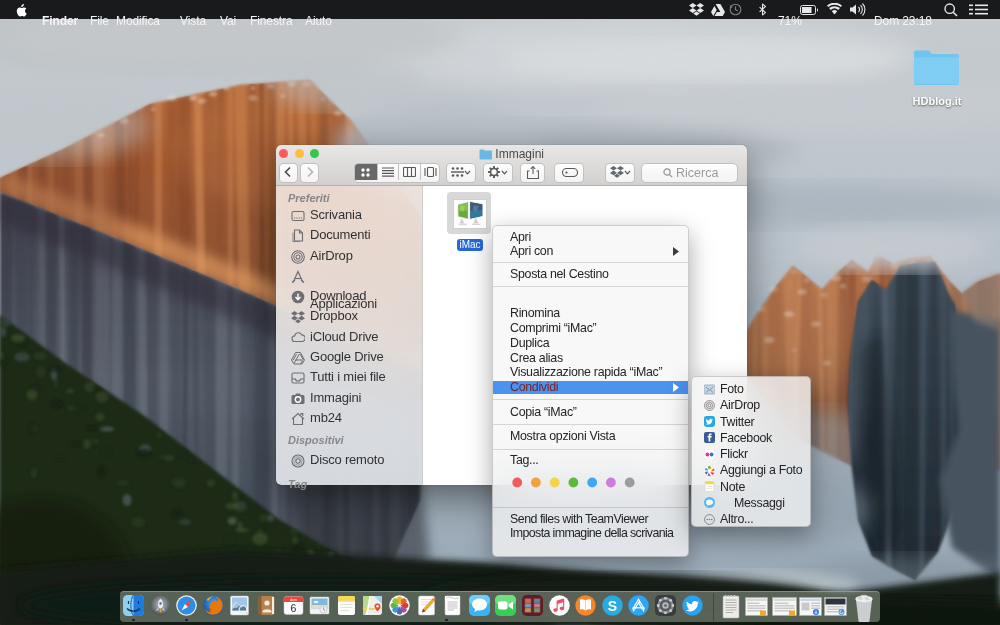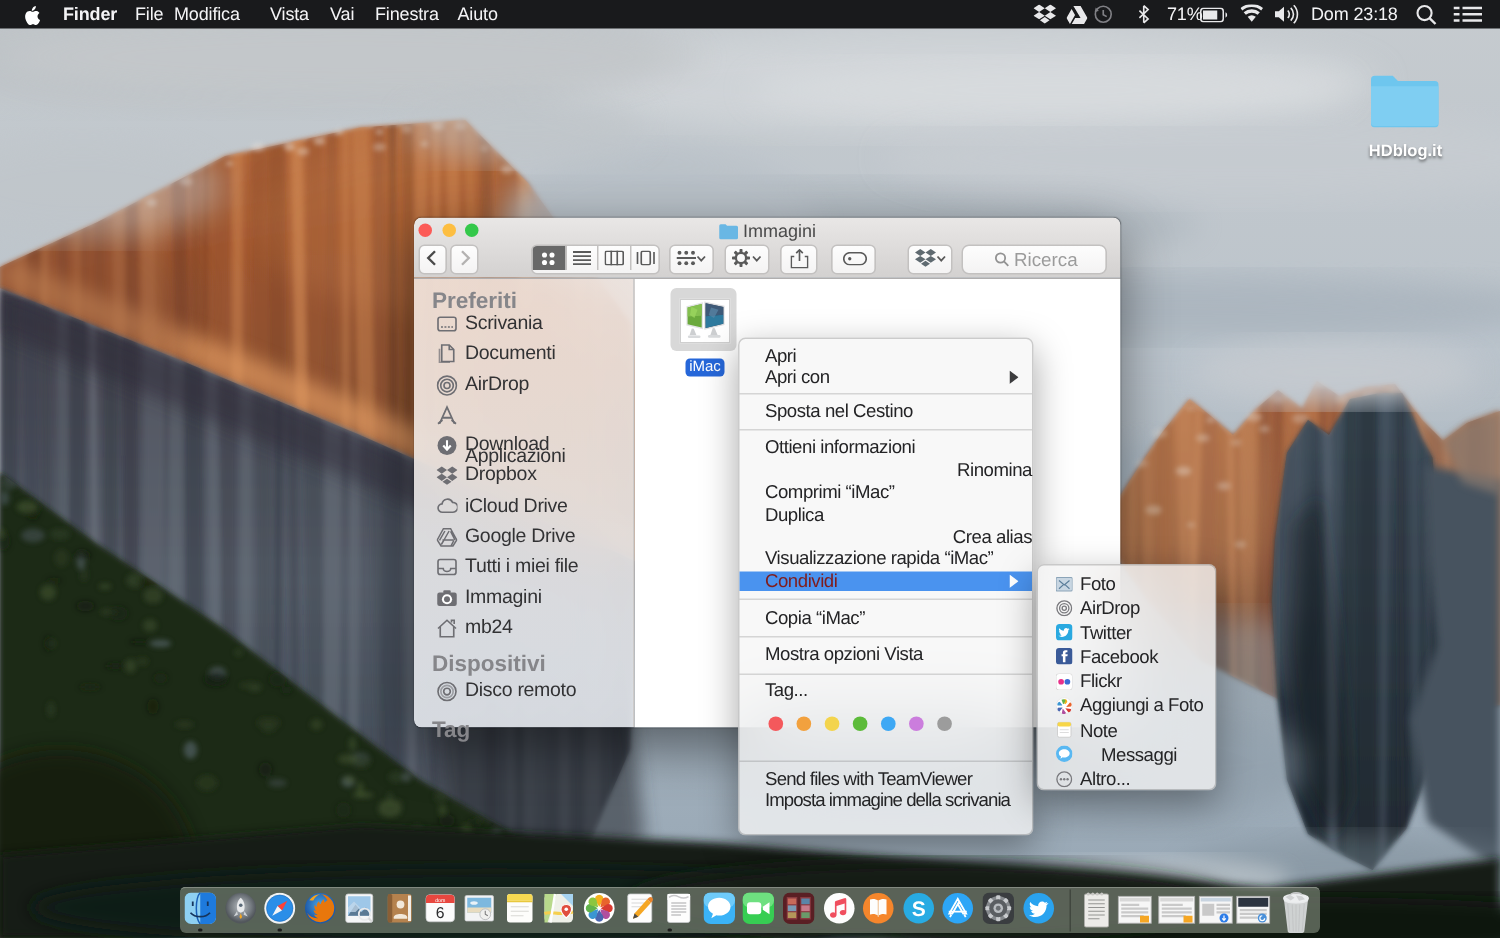--- a/index.html
+++ b/index.html
@@ -3,21 +3,21 @@
 <meta charset="utf-8">
 <style>
 * { margin:0; padding:0; box-sizing:border-box; }
 html,body { width:1000px; height:625px; overflow:hidden; }
 body { font-family:"Liberation Sans", sans-serif; position:relative; background:#aab5bf; }
 #wall { position:absolute; left:0; top:0; width:1000px; height:625px; }
 
 
 .menubar { position:absolute; left:0; top:0; width:1000px; height:19px;
   background:#191a1c; color:#f4f4f6; font-size:12px; letter-spacing:-0.1px; }
-.mb-l { position:absolute; top:0; height:15px; line-height:19px; }
+.mb-l { position:absolute; top:12px; height:15px; line-height:19px; }
 .mb-l b { font-weight:bold; }
 
 
 .dfolder { position:absolute; left:913px; top:48px; width:47px; height:37px; }
 .dlabel { position:absolute; left:897px; top:95px; width:80px; text-align:center;
   color:#fff; font-size:11px; font-weight:bold; text-shadow:0 1px 2px rgba(0,0,0,.55); }
 
 
 .win { position:absolute; left:276px; top:145px; width:471px; height:340px;
   border-radius:5px; box-shadow:0 12px 36px rgba(0,0,0,.45), 0 0 1px rgba(0,0,0,.5);
@@ -25,21 +25,21 @@
 .titlebar { position:absolute; left:0; top:0; width:471px; height:41px;
   background:linear-gradient(#e9e7e6,#d3d1d0); border-bottom:1px solid #b0aeae;
   border-radius:5px 5px 0 0; }
 .tl { position:absolute; top:148.5px; width:9px; height:9px; border-radius:50%; }
 .title { position:absolute; left:276px; top:147px; width:471px; text-align:center;
   font-size:12px; color:#4a4a4a; }
 .sidebar { position:absolute; left:0; top:41px; width:147px; height:299px;
   background:linear-gradient(rgba(242,233,228,.88), rgba(238,236,235,.88) 45%, rgba(233,236,241,.88));
   backdrop-filter:blur(22px) saturate(1.4);
   border-right:1px solid #cdcbca; }
-.sb-h { position:absolute; left:12px; font-size:15px; color:#86868a; font-weight:bold;}
+.sb-h { position:absolute; left:12px; font-size:11px; color:#86868a; font-weight:bold;font-style:italic;}
 .sb-i { position:absolute; left:34px; font-size:13px; letter-spacing:-0.2px; color:#323234; white-space:nowrap; }
 .sb-ic { position:absolute; left:15px; width:14px; height:14px; }
 .content { position:absolute; left:147px; top:41px; width:324px; height:299px; background:#fff; }
 
 
 .tb { position:absolute; background:linear-gradient(#fdfdfd,#f4f3f3); border:1px solid #c3c1c0;
   border-radius:4px; top:163px; height:20px; }
 
 
 .cmenu { position:absolute; left:492px; top:225px; width:197px; height:332px;
@@ -836,25 +836,24 @@
 
 <div class="cmenu" id="cmenu">
   <div class="mi" style="top:3.8px;">Apri</div>
   <div class="mi" style="top:18px;">Apri con</div>
   <svg style="position:absolute;right:9px;top:21px;" width="6" height="9" viewBox="0 0 6 9">
       <path d="M0 0 L6 4.5 L0 9 Z" fill="#3c3c3e"></path>
     </svg>
   <div class="msep" style="top:35.5px;"></div>
   <div class="mi" style="top:40.5px;">Sposta nel Cestino</div>
   <div class="msep" style="top:60px;"></div>
-  <div class="mi" style="top:65px;">Ottieni informazioni</div>
-  <div class="mi" style="top:79.8px;text-align:right;">Rinomina</div>
+  <div class="mi" style="top:79.8px;">Rinomina</div>
   <div class="mi" style="top:94.8px;">Comprimi “iMac”</div>
   <div class="mi" style="top:109.8px;">Duplica</div>
-  <div class="mi" style="top:124.5px;text-align:right;">Crea alias</div>
+  <div class="mi" style="top:124.5px;">Crea alias</div>
   <div class="mi" style="top:139px;">Visualizzazione rapida “iMac”</div>
   <div class="mhl"></div>
   <div class="mi" style="top:153.5px;color:#7f1d1d;">Condividi</div>
   <svg style="position:absolute;right:9px;top:156.5px;" width="6" height="9" viewBox="0 0 6 9">
       <path d="M0 0 L6 4.5 L0 9 Z" fill="#fff"></path>
     </svg>
   <div class="msep" style="top:173.3px;"></div>
   <div class="mi" style="top:178.5px;">Copia “iMac”</div>
   <div class="msep" style="top:198px;"></div>
   <div class="mi" style="top:203px;">Mostra opzioni Vista</div>

